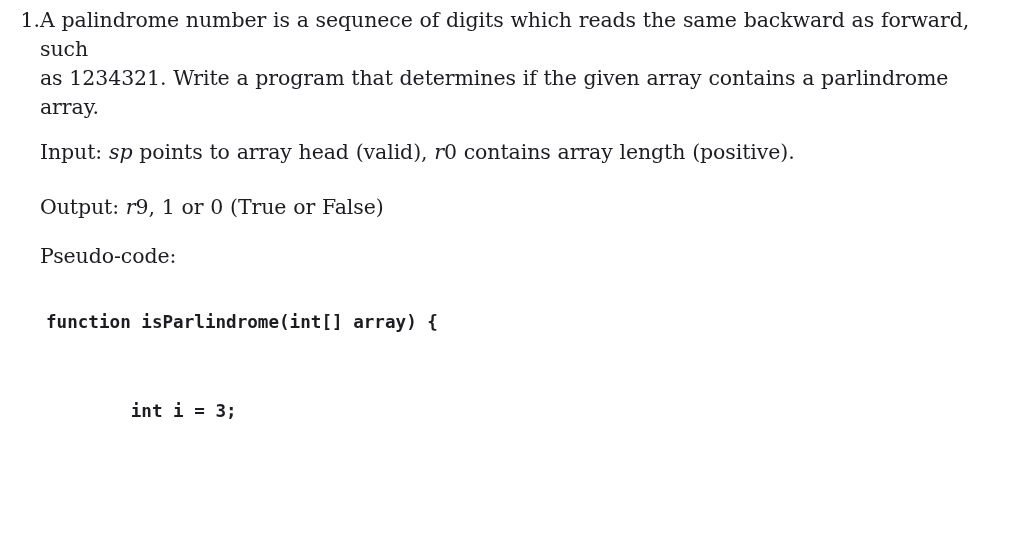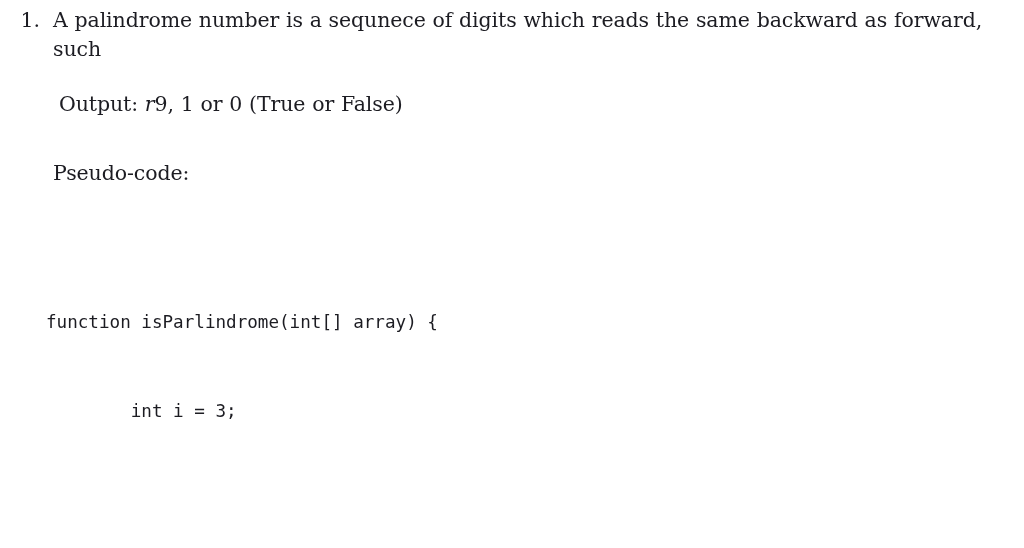--- a/index.html
+++ b/index.html
@@ -37,21 +37,21 @@
     top: 6px;
     width: 26px;
     text-align: right;
     font-size: 20.5px;
     line-height: 29px;
     font-family: "DejaVu Serif", "Liberation Serif", serif;
   }
 
   .item-body {
     position: absolute;
-    left: 53px;
+    left: 40px;
     top: 0;
     width: 972px;
   }
 
   .para {
     font-size: 20.5px;
     line-height: 29px;
     text-align: left;
     letter-spacing: -0.1px;
     word-spacing: 0.4px;
@@ -63,24 +63,23 @@
   }
   .statement .l2 {
     display: block;
   }
 
   .io-line {
     margin: 16px 0 0 0;
   }
   .io-line.output {
     margin-top: 26px;
-    margin-left: 6px;
   }
   .io-line.pseudo {
-    margin-top: 40px;
+    margin-top: 20px;
   }
 
   .mathit {
     font-family: "DejaVu Serif", "Liberation Serif", serif;
     font-style: italic;
   }
 
   
   .code-block {
     position: absolute;
@@ -89,37 +88,42 @@
     font-family: "DejaVu Sans Mono", "Liberation Mono", monospace;
     font-size: 17.6px;
     line-height: 29.6px;
     color: #1c1c22;
     white-space: pre;
     letter-spacing: 0px;
   }
   .code-line {
     white-space: pre;
     min-height: 29.6px;
+    font-weight: bold;
   }
 </style>
 </head>
 <body>
 
 <div class="page">
 
   <div class="list-item">
 
     <div class="item-marker">1.</div>
 
     <div class="item-body">
 
       <div class="para statement">
         <span>A palindrome number is a sequnece of digits which reads the same backward as forward, such</span>
+        <span class="l2">as 1234321. Write a program that determines if the given array contains a parlindrome array.</span>
       </div>
 
+      <div class="para io-line input">
+        <span>Input:</span><span> </span><span class="mathit">sp</span><span> points to array head (valid), </span><span class="mathit">r</span><span>0 contains array length (positive).</span>
+      </div>
 
       <div class="para io-line output">
         <span>Output:</span><span> </span><span class="mathit">r</span><span>9, 1 or 0 (True or False)</span>
       </div>
 
       <div class="para io-line pseudo">Pseudo-code:</div>
 
     </div>
   </div>
 

